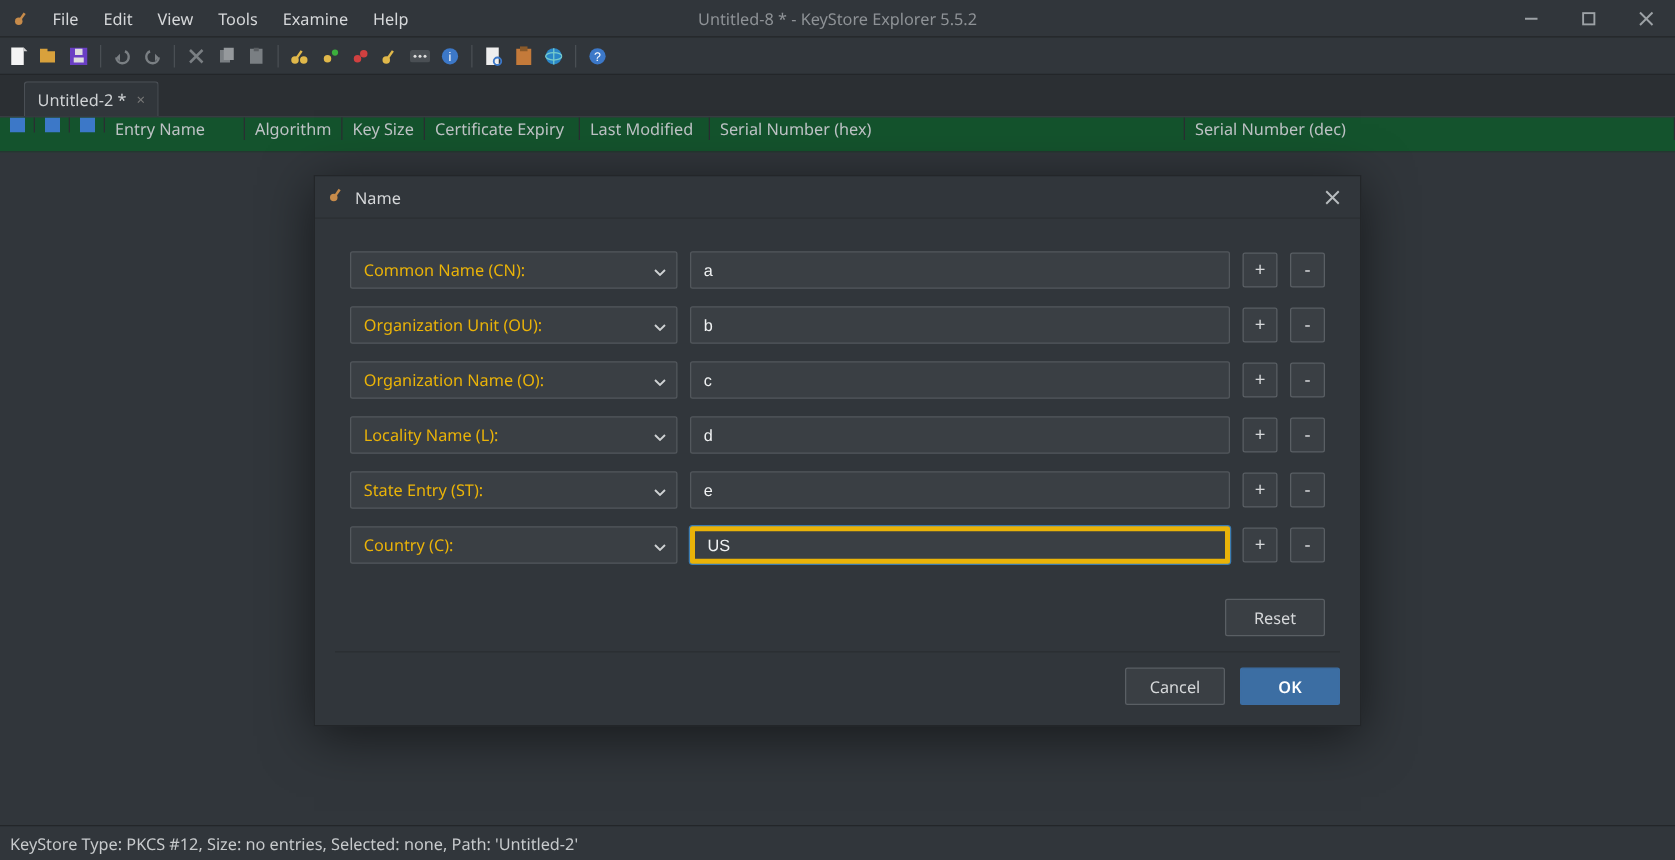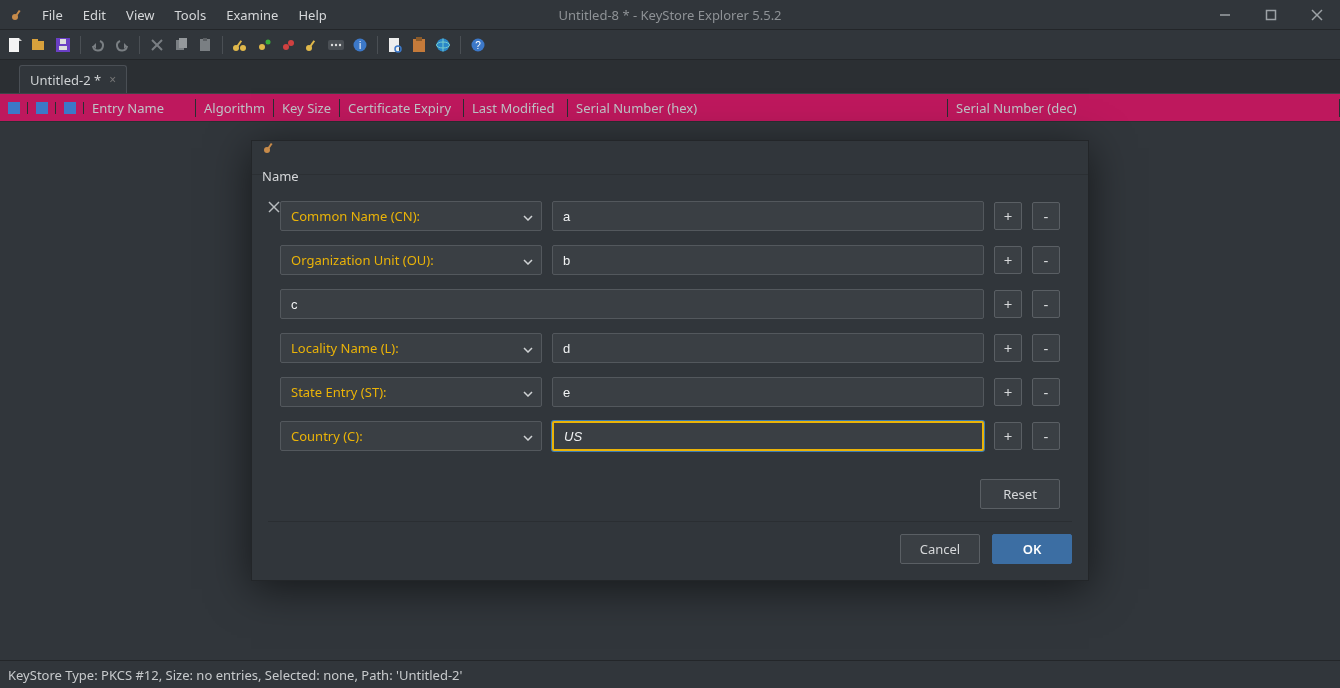--- a/index.html
+++ b/index.html
@@ -67,23 +67,23 @@
     border-radius:3px 3px 0 0;
     padding:0 10px;
     color:#cfd2d4;
     gap:8px;
   }
   .doc-tab .tabclose { color:#777; font-size:12px; }
 
   
   .colheaders {
     height: 28px;
-    background: #be185d;
+    background: #14532d;
     display:flex;
-    align-items:center;
+    align-items:flex-start;
     border-bottom:1px solid #2a2e32;
   }
   .col-icon { width:28px; border-right:1px solid #2a2e32; display:flex; align-items:center; justify-content:center; }
   .col {
     border-right:1px solid #2a2e32;
     display:flex; align-items:center;
     padding:0 8px;
     color:#bfc3c6;
     white-space:nowrap;
   }
@@ -110,26 +110,25 @@
   .dialog {
     position:absolute;
     left:251px; top:140px;
     width:838px;
     background:#31363b;
     box-shadow: 0 8px 40px rgba(0,0,0,.55);
     border:1px solid #232629;
   }
   .dlg-titlebar {
     height:34px;
-    display:flex; align-items:flex-start;
+    display:flex; align-items:center;
     padding:0 10px;
     color:#d6d8da;
     gap:8px;
     border-bottom:1px solid #2b2f33;
-    flex-direction:column;
   }
   .dlg-titlebar .spacer { flex:1; }
   .dlg-close { width:24px; height:24px; display:flex; align-items:center; justify-content:center; color:#b8bcbf; }
   .dlg-body { padding: 26px 28px 8px 28px; }
   .form-row {
     display:flex; align-items:center;
     gap:10px;
     margin-bottom:14px;
   }
   .combo {
@@ -151,23 +150,22 @@
     height:30px;
     background:#3a3f44;
     border:1px solid #53585d;
     border-radius:2px;
     padding:0 10px;
     color:#f0f2f3;
     font-size:13px;
     outline:none;
   }
   .textfield.focused {
-    border:2px solid #eab308;
+    border:4px solid #eab308;
     box-shadow: 0 0 0 1px #3c7cb1;
-    font-style: italic;
   }
   .sqbtn {
     width:28px; height:28px;
     background:#3a3f44;
     border:1px solid #5a5f64;
     border-radius:2px;
     color:#d6d8da;
     display:flex; align-items:center; justify-content:center;
     font-size:15px;
   }
@@ -432,20 +430,26 @@
           <span>Organization Unit (OU):</span>
           <span class="chevron"><svg width="10" height="6">
               <polyline points="1,1 5,5 9,1" fill="none" stroke="#cfd2d4" stroke-width="1.5"></polyline>
             </svg></span>
         </div>
         <input class="textfield" value="b" style="">
         <div class="sqbtn">+</div>
         <div class="sqbtn">-</div>
       </div>
       <div class="form-row">
+        <div class="combo">
+          <span>Organization Name (O):</span>
+          <span class="chevron"><svg width="10" height="6">
+              <polyline points="1,1 5,5 9,1" fill="none" stroke="#cfd2d4" stroke-width="1.5"></polyline>
+            </svg></span>
+        </div>
         <input class="textfield" value="c" style="">
         <div class="sqbtn">+</div>
         <div class="sqbtn">-</div>
       </div>
       <div class="form-row">
         <div class="combo">
           <span>Locality Name (L):</span>
           <span class="chevron"><svg width="10" height="6">
               <polyline points="1,1 5,5 9,1" fill="none" stroke="#cfd2d4" stroke-width="1.5"></polyline>
             </svg></span>

